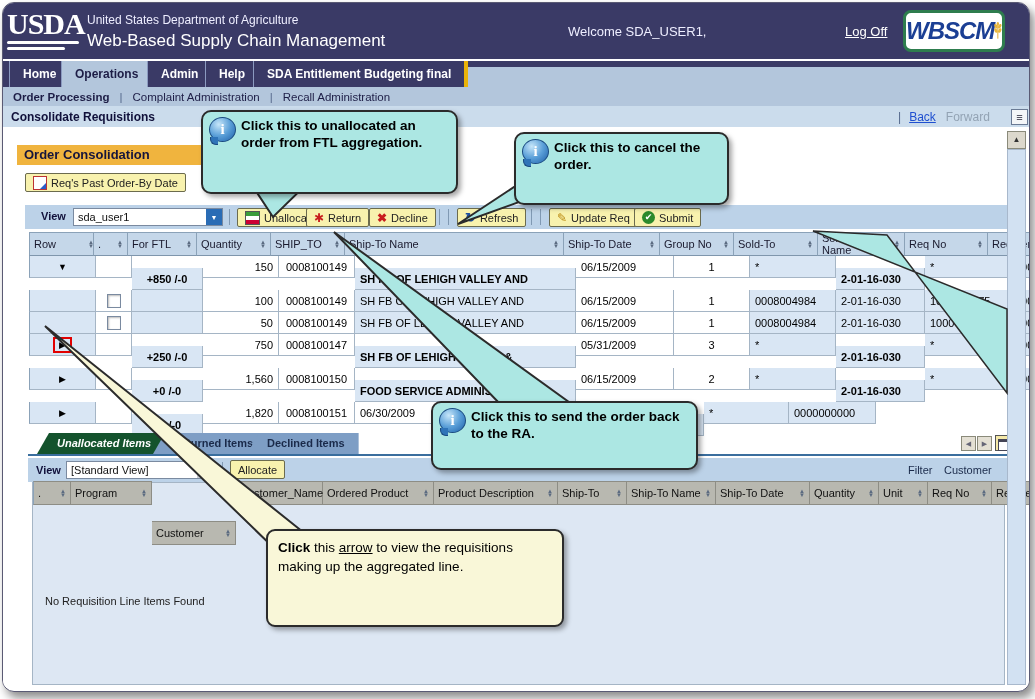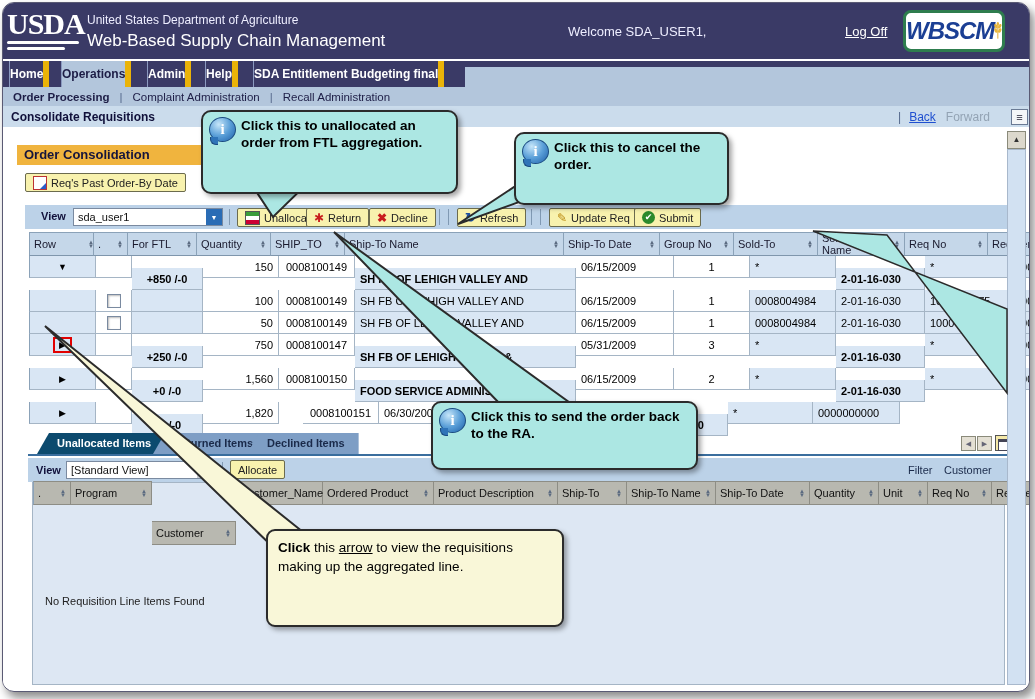--- a/index.html
+++ b/index.html
@@ -15,22 +15,22 @@
   .apptitle{left:84px;top:28px;color:#fff;font-size:17px;}
   .welcome{left:565px;top:21px;color:#eef;font-size:13px;}
   .logoff{left:842px;top:21px;color:#fff;font-size:13px;text-decoration:underline;cursor:pointer;}
   .wbscm{left:900px;top:7px;width:102px;height:42px;background:#fff;border:3px solid #2e7d4e;border-radius:8px;
          display:flex;align-items:center;justify-content:center;}
   .wbscm span{font-weight:bold;font-style:italic;font-size:24px;color:#1b3f94;letter-spacing:-1px;}
   .hdr-sep{left:0;top:56px;width:100%;height:2px;background:#fff;}
   
   .tabrow{left:0;top:58px;width:100%;height:26px;background:#3a3a66;}
   .tabrow-fill{left:462px;top:64px;width:564px;height:20px;background:#b3c6dc;}
-  .tab{top:58px;height:26px;line-height:26px;padding:0 0;font-size:12px;font-weight:bold;color:#fff;
-       background:#3a3a66;border-right:6px solid #eab308;border-left:1px solid #8b9ac0;cursor:pointer;white-space:nowrap;}
+  .tab{top:58px;height:26px;line-height:26px;padding:0 13px;font-size:12px;font-weight:bold;color:#fff;
+       background:#3a3a66;border-right:4px solid #eab308;border-left:1px solid #8b9ac0;cursor:pointer;white-space:nowrap;}
   .tab.sel{background:#b3c6dc;color:#1d1d46;}
   .subnav{left:0;top:84px;width:100%;height:19px;background:#b3c6dc;display:flex;align-items:center;font-size:11.5px;color:#1d1d46;}
   .subnav .it{padding:0 10px;cursor:pointer;}
   .subnav .it.on{font-weight:bold;}
   .subnav .sep{color:#55688c;}
   
   .pagebar{left:0;top:103px;width:100%;height:22px;background:#cbdcec;border-bottom:1px solid #fff;}
   .pagetitle{left:8px;top:107px;font-size:12px;font-weight:bold;color:#10103a;}
   .histlinks{left:895px;top:107px;font-size:12px;}
   .histlinks .bar{color:#55688c;margin-right:8px;}
@@ -81,21 +81,21 @@
   .t-head .t-h:first-child,.t-row .t-c:first-child{border-left:1px solid #8ba2b8;}
   .sort{display:inline-flex;flex-direction:column;margin-left:4px;line-height:4px;font-size:6px;color:#5a6a80;}
   .sort:before{content:"▲";}
   .sort:after{content:"▼";}
   .arrowg{font-size:9px;color:#000;cursor:pointer;}
   .redbox{display:inline-flex;align-items:center;justify-content:center;border:2px solid #e20000;padding:1px 4px;}
   .cbx{width:12px;height:12px;background:#fff;border:1px solid #7a8aa0;box-shadow:inset 1px 1px 2px #bbb;cursor:pointer;}
   
   .btab{top:430px;height:21px;line-height:21px;padding:0 14px 0 20px;font-size:11px;font-weight:bold;
         background:#7e9ec5;color:#1a2a4a;clip-path:polygon(12px 0,100% 0,100% 100%,0 100%);cursor:pointer;}
-  .btab.sel{background:#0c4a6e;color:#fff;}
+  .btab.sel{background:#14532d;color:#fff;font-style:italic;}
   .pager{top:433px;width:15px;height:15px;background:#e4e0d4;border:1px solid #8a8a7a;font-size:7px;line-height:13px;text-align:center;color:#667;cursor:pointer;}
   .pgwin{left:992px;top:432px;width:16px;height:16px;background:#f5e9a8;border:1px solid #555;cursor:pointer;}
   .pgwin div{margin:3px 2px 0 2px;height:8px;border:1px solid #445;background:#fff;border-top-width:3px;}
   .panel{left:25px;top:451px;width:981px;height:233px;background:#fff;border-top:2px solid #3a6e9e;}
   .bstrip{left:0;top:2px;width:100%;height:24px;background:#bcd2e8;}
   .bbody{left:4px;top:26px;width:973px;height:203px;background:#dde7f3;border:1px solid #a5b5c5;}
   .emptymsg{left:12px;top:112px;font-size:11px;color:#222;}
   .flt{top:6px;font-size:11px;color:#1a2a4a;cursor:pointer;}
   
   .callout{position:absolute;background:#ace7e3;border:2px solid #2b2b2b;border-radius:10px;
@@ -445,21 +445,21 @@
         <div class="t-c sh ac" style="width: 55px;">
           <span class="arrowg">▶</span>
         </div>
         <div class="t-c ac" style="width: 25px;"></div>
         <div class="t-c sh ac b" style="width: 60px;">
           <span>+0 /-0</span>
         </div>
         <div class="t-c ar" style="width: 65px;">
           <span>1,820</span>
         </div>
-        <div class="t-c ac" style="width: 65px; margin-left: 24px;">
+        <div class="t-c ac" style="width: 65px;">
           <span>0008100151</span>
         </div>
         <div class="t-c" style="width: 87px;">
           <span>06/30/2009</span>
         </div>
         <div class="t-c ac" style="width: 65px;">
           <span>4</span>
         </div>
         <div class="t-c sh" style="width: 75px;">
           <span>*</span>

